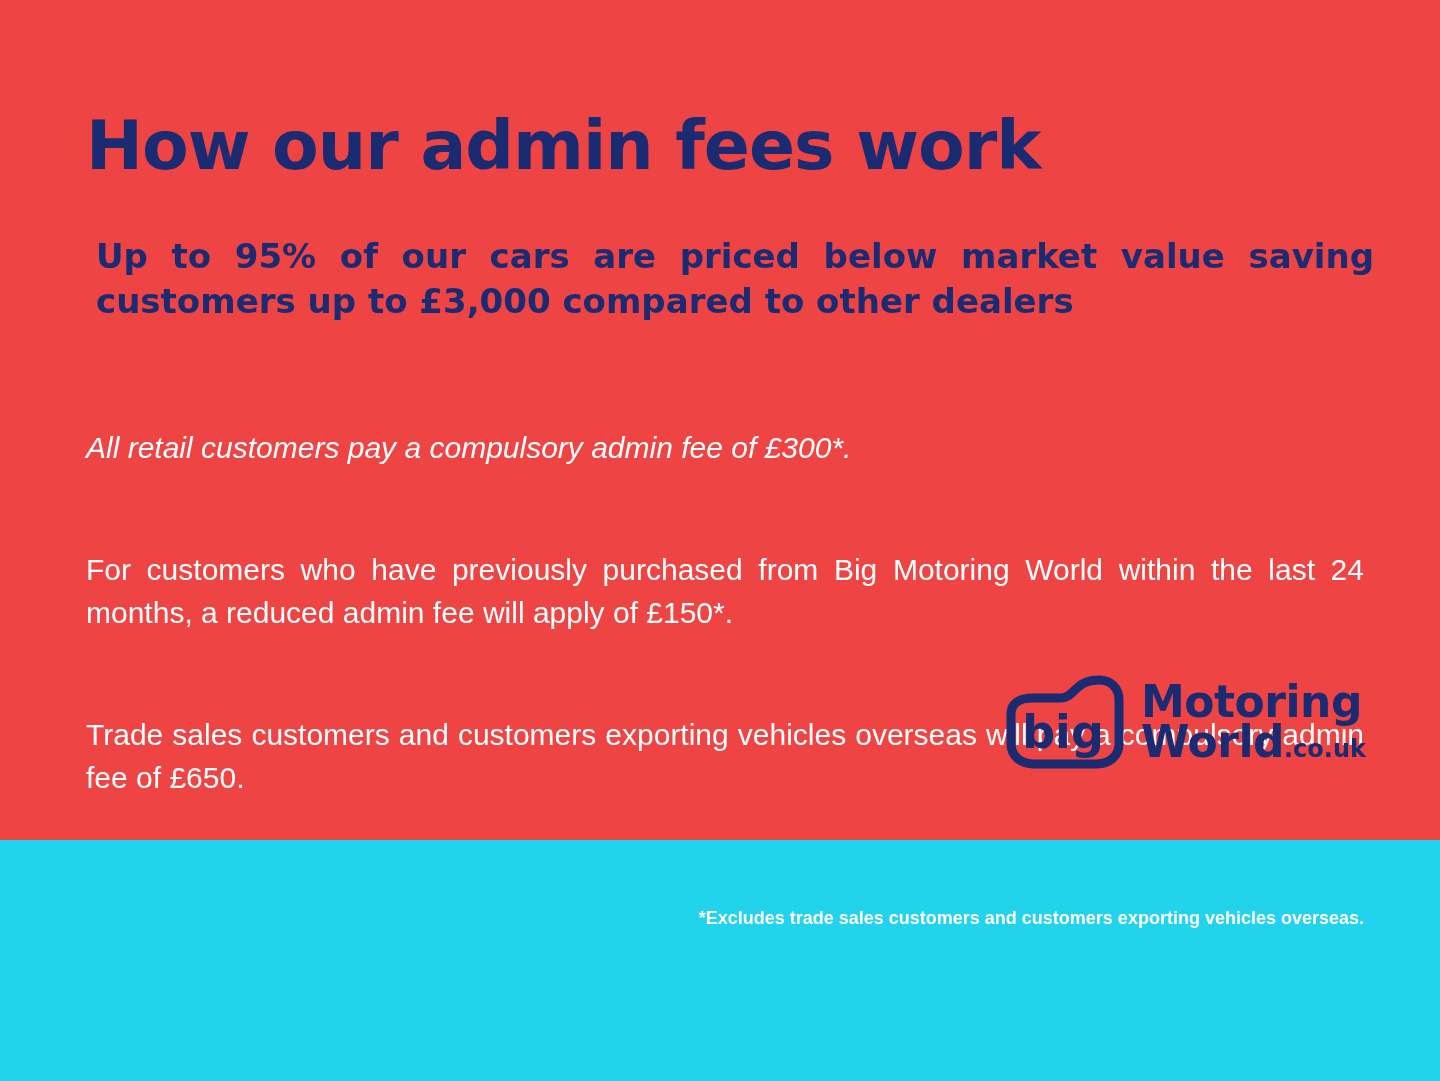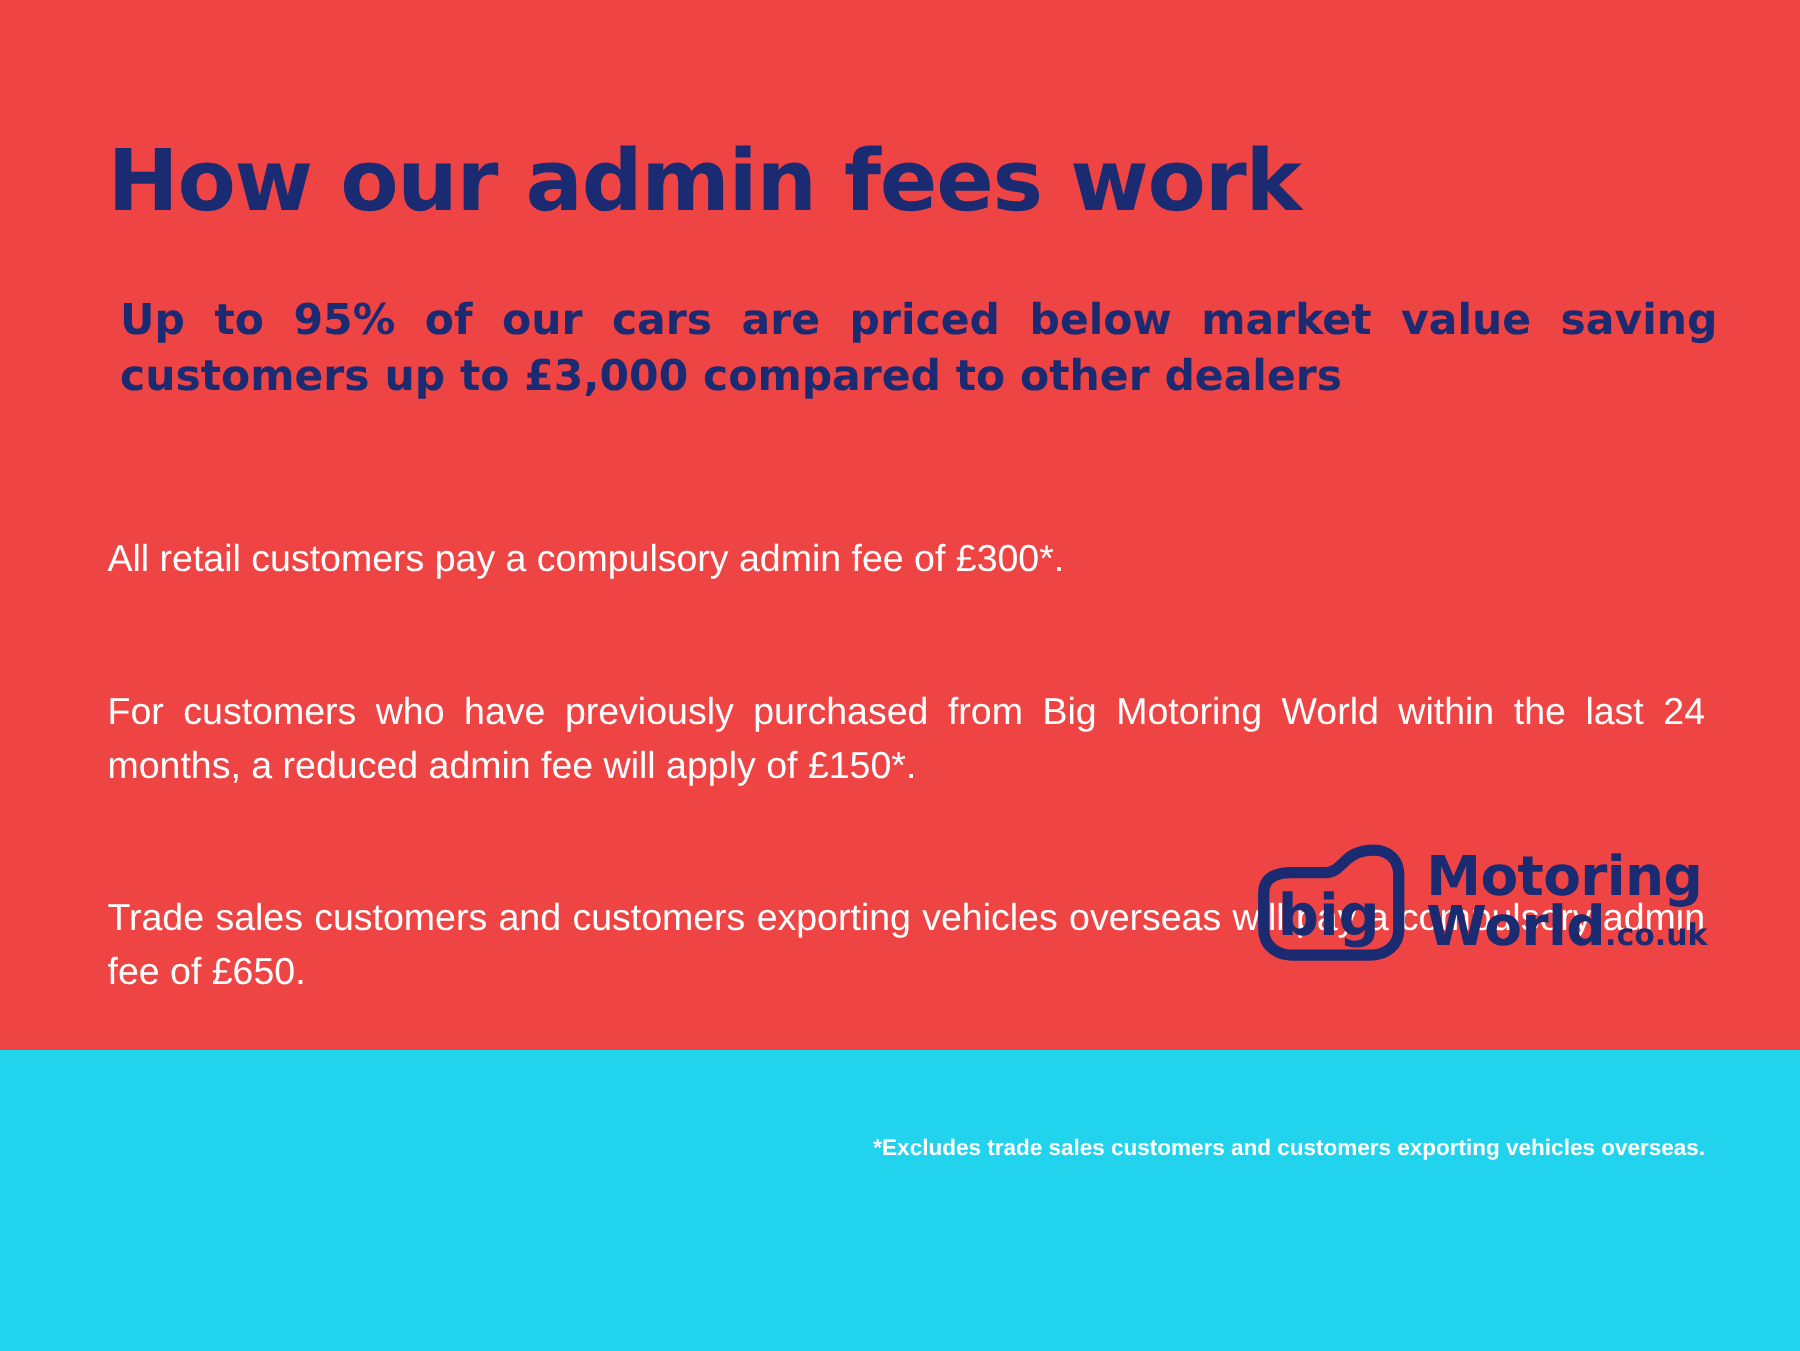--- a/index.html
+++ b/index.html
@@ -53,21 +53,21 @@
   }
 
   .body-block {
     width: 1278px;
     color: #ffffff;
     font-size: 30px;
     line-height: 1.45;
     text-align: justify;
     font-family: "Liberation Sans", sans-serif;
   }
-  .p1 { padding-top: 72px; }
+  .p1 { padding-top: 72px; font-style: italic; }
   .p2 { padding-top: 48px; }
   .p3 { padding-top: 48px; }
 
   .footnote {
     width: 1278px;
     padding-top: 76px;
     color: #ffffff;
     font-size: 18px;
     line-height: 1.4;
     text-align: right;

